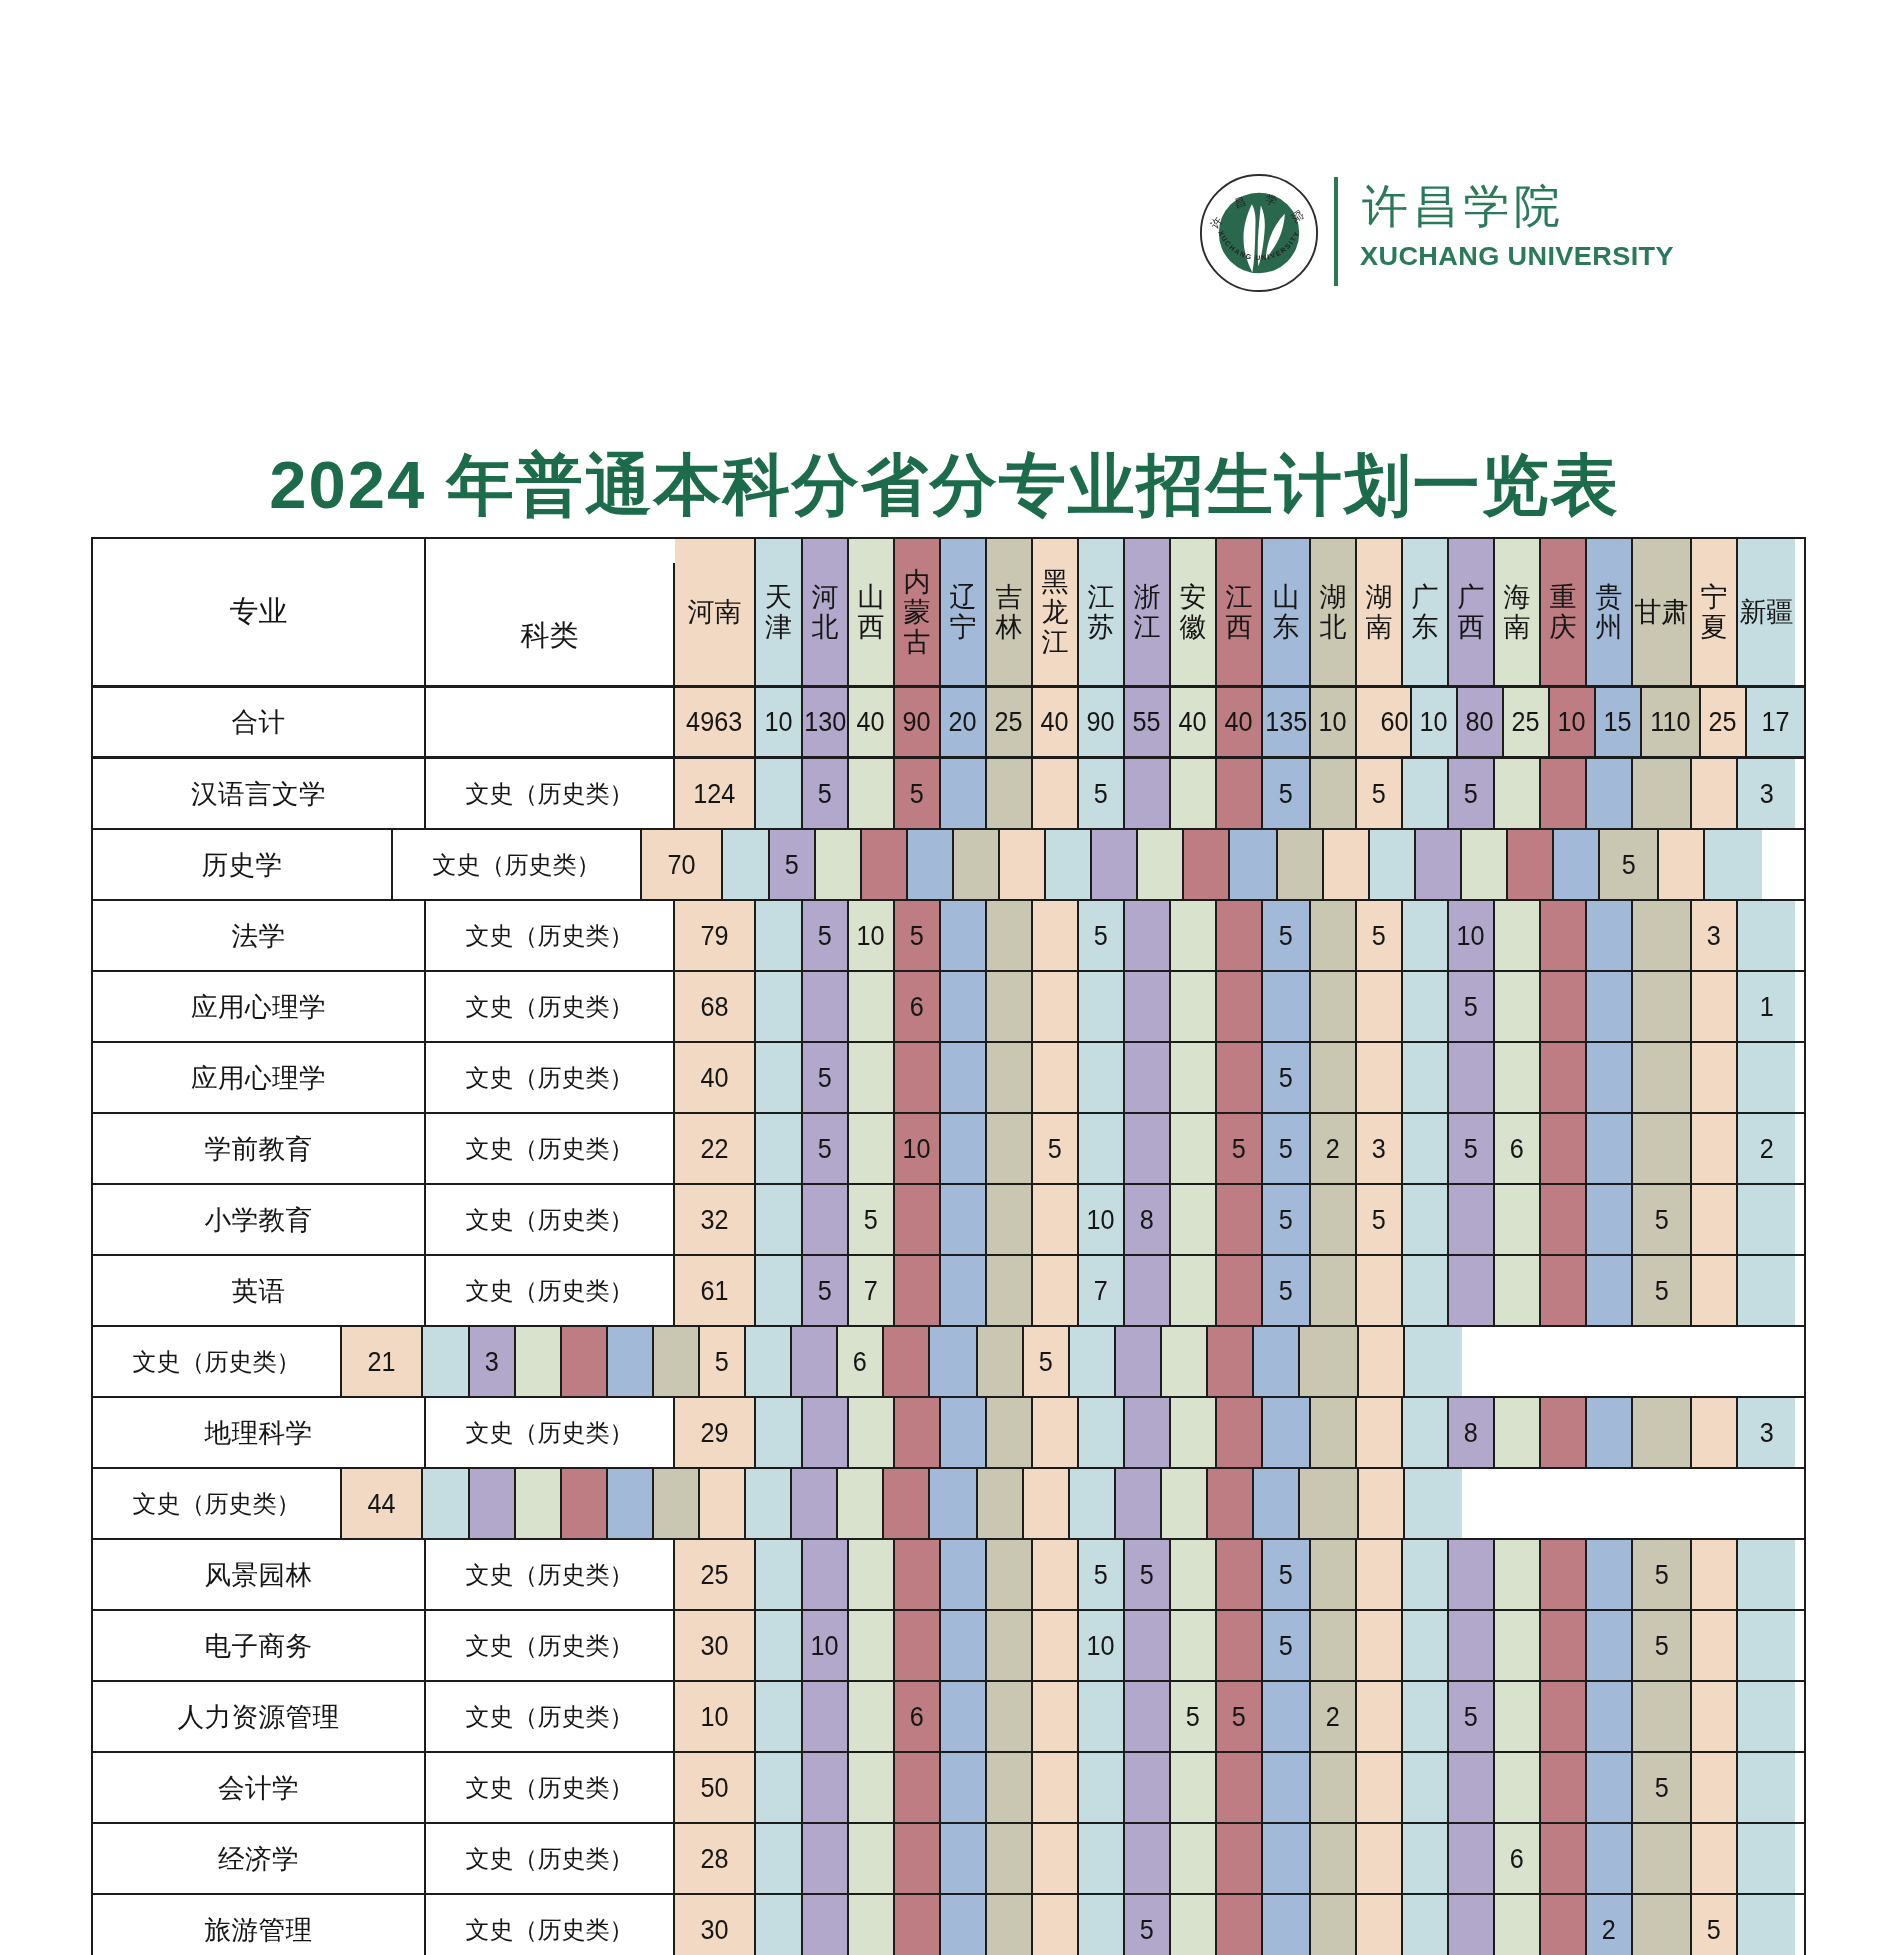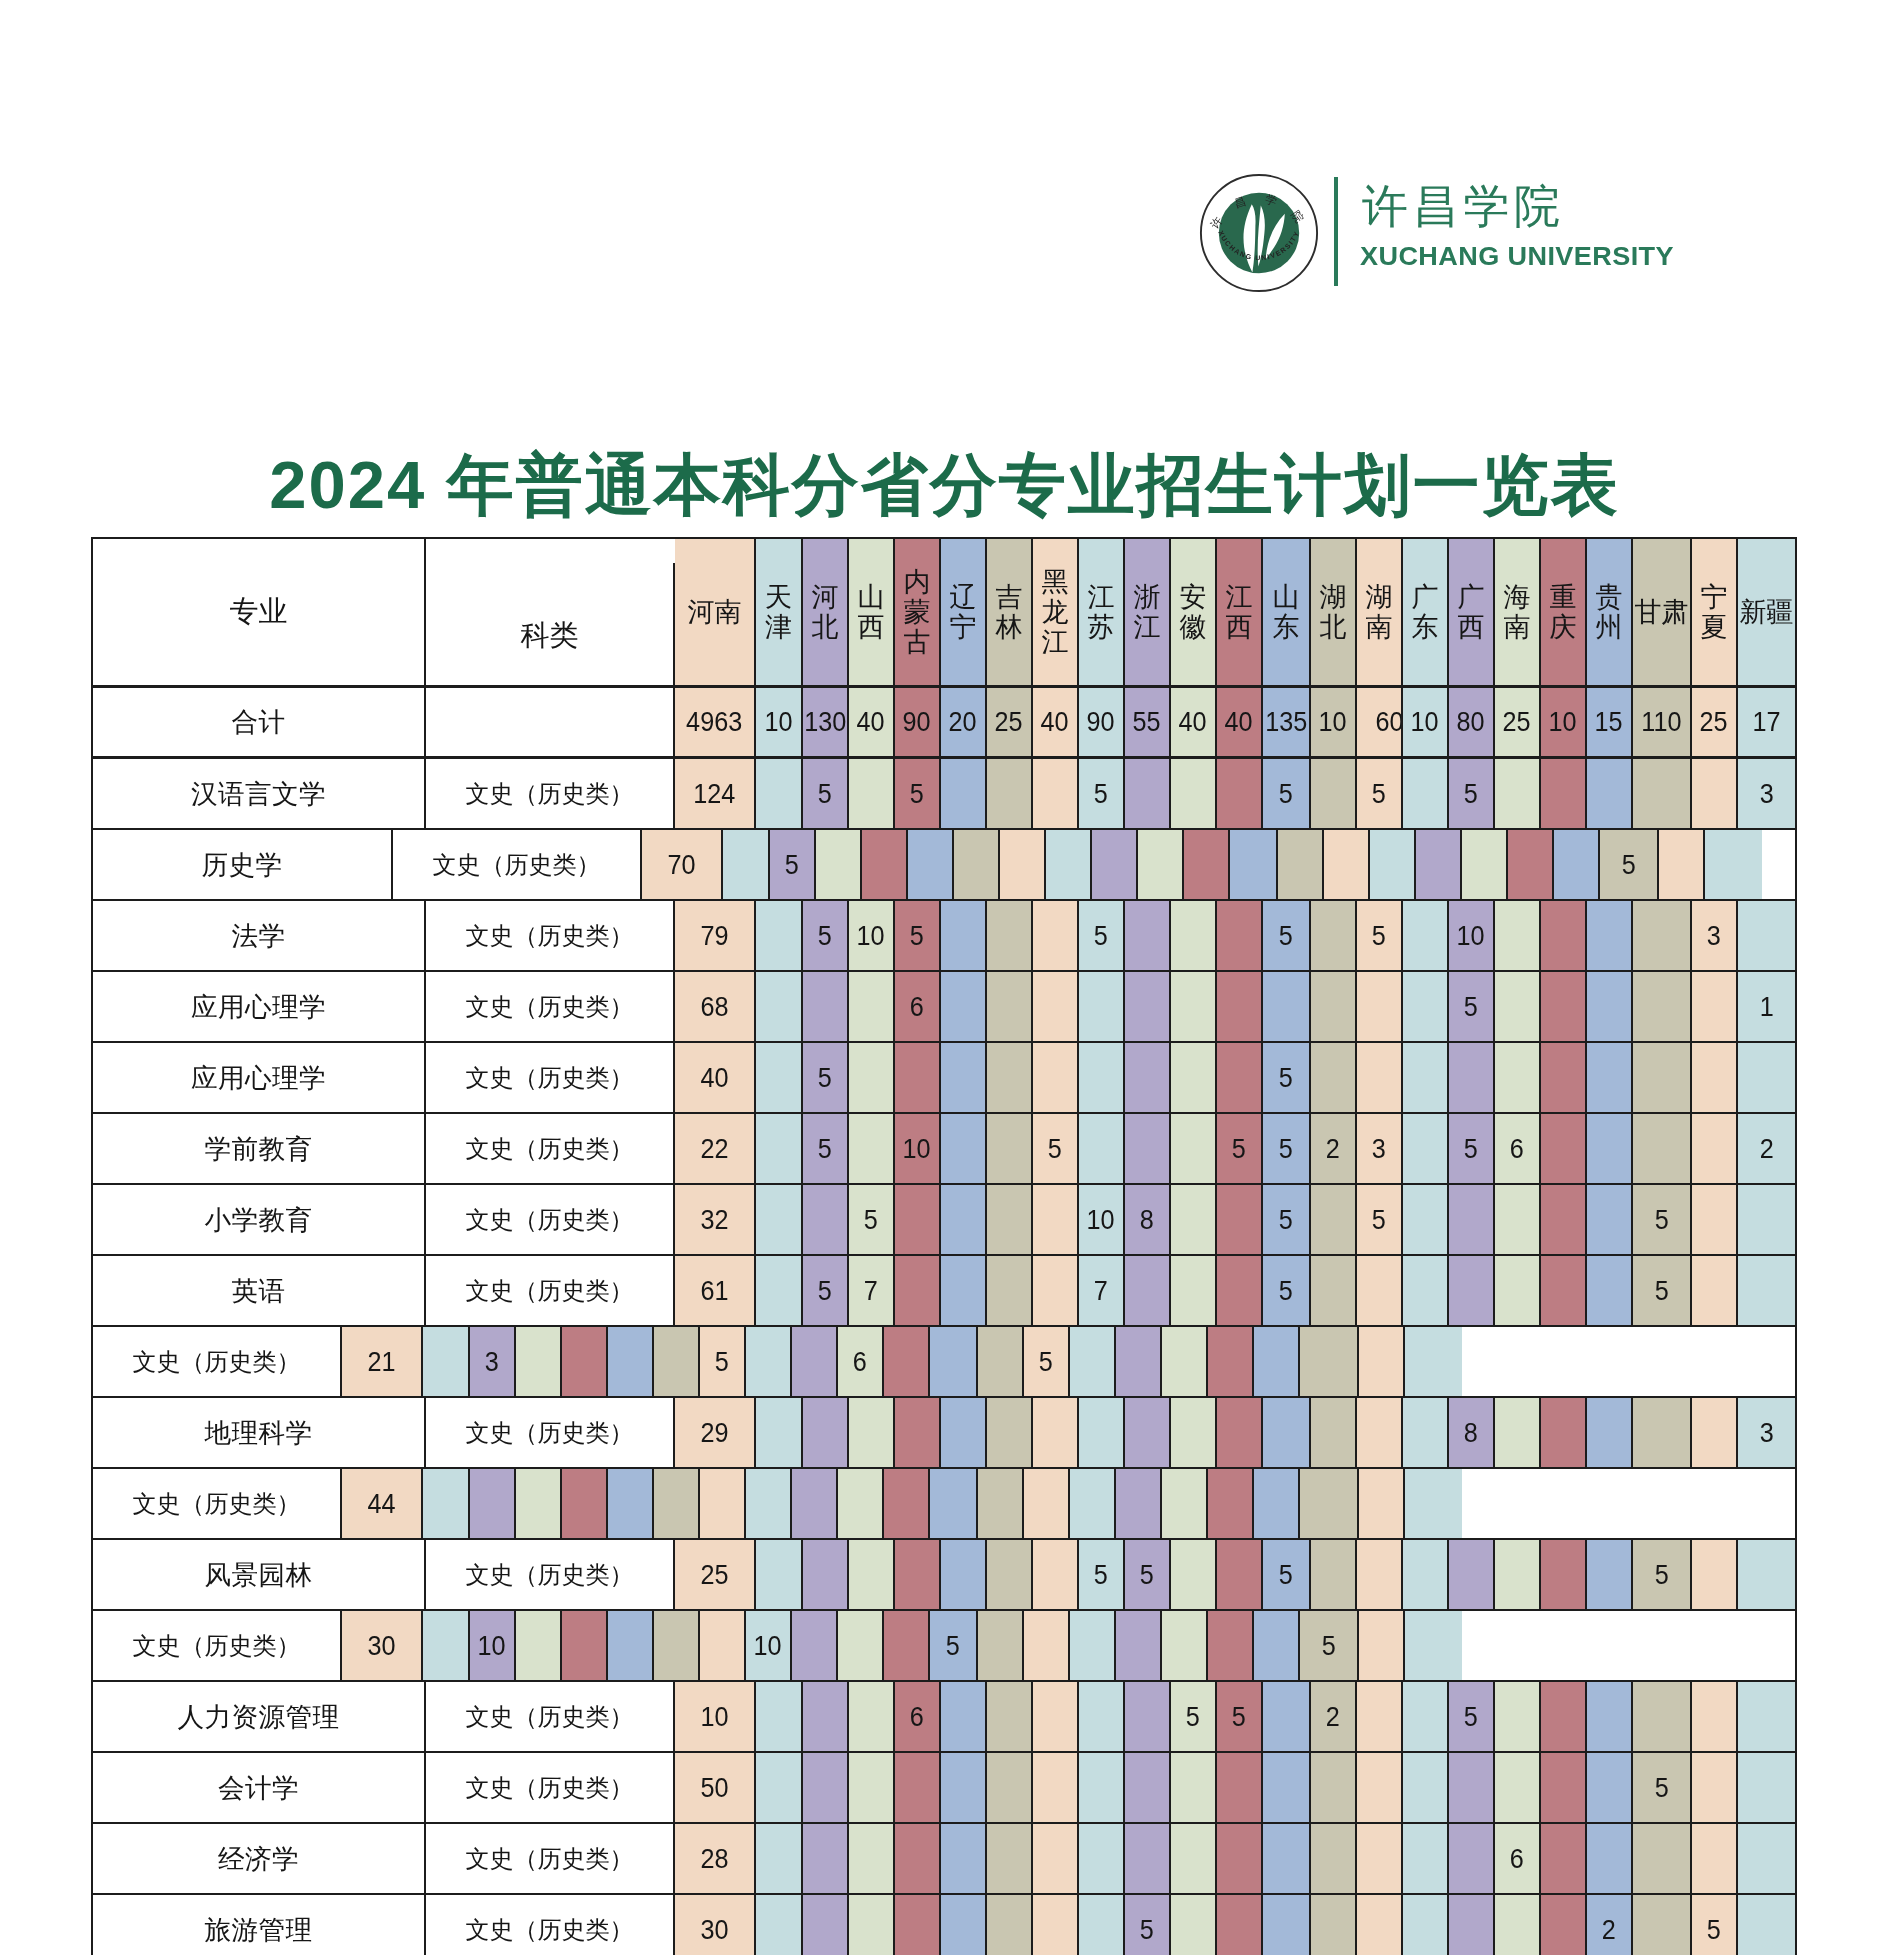--- a/index.html
+++ b/index.html
@@ -200,21 +200,21 @@
       </div>
       <div class="cell total-cell" style="width: 46px; background: rgb(189, 125, 131);">
         <span>40</span>
       </div>
       <div class="cell total-cell" style="width: 48px; background: rgb(163, 185, 216);">
         <span>135</span>
       </div>
       <div class="cell total-cell" style="width: 46px; background: rgb(201, 198, 177);">
         <span>10</span>
       </div>
-      <div class="cell total-cell" style="width: 46px; background: rgb(242, 217, 195); padding-left: 22px;">
+      <div class="cell total-cell" style="width: 55px; background: rgb(242, 217, 195); padding-left: 22px;">
         <span>60</span>
       </div>
       <div class="cell total-cell" style="width: 46px; background: rgb(197, 221, 224);">
         <span>10</span>
       </div>
       <div class="cell total-cell" style="width: 46px; background: rgb(177, 168, 203);">
         <span>80</span>
       </div>
       <div class="cell total-cell" style="width: 46px; background: rgb(217, 226, 204);">
         <span>25</span>
@@ -681,20 +681,21 @@
       <div class="cell value-cell" style="width: 46px; background: rgb(217, 226, 204);"></div>
       <div class="cell value-cell" style="width: 46px; background: rgb(189, 125, 131);"></div>
       <div class="cell value-cell" style="width: 46px; background: rgb(163, 185, 216);"></div>
       <div class="cell value-cell" style="width: 59px; background: rgb(201, 198, 177);">
         <span>5</span>
       </div>
       <div class="cell value-cell" style="width: 46px; background: rgb(242, 217, 195);"></div>
       <div class="cell value-cell last-col" style="width: 57px; background: rgb(197, 221, 224);"></div>
     </div>
     <div class="row data-row">
+      <div class="cell major-cell" style="width: 333px;">电子商务</div>
       <div class="cell category-cell" style="width: 249px;">文史（历史类）</div>
       <div class="cell value-cell" style="width: 81px; background: rgb(242, 217, 195);">
         <span>30</span>
       </div>
       <div class="cell value-cell" style="width: 47px; background: rgb(197, 221, 224);"></div>
       <div class="cell value-cell" style="width: 46px; background: rgb(177, 168, 203);">
         <span>10</span>
       </div>
       <div class="cell value-cell" style="width: 46px; background: rgb(217, 226, 204);"></div>
       <div class="cell value-cell" style="width: 46px; background: rgb(189, 125, 131);"></div>

